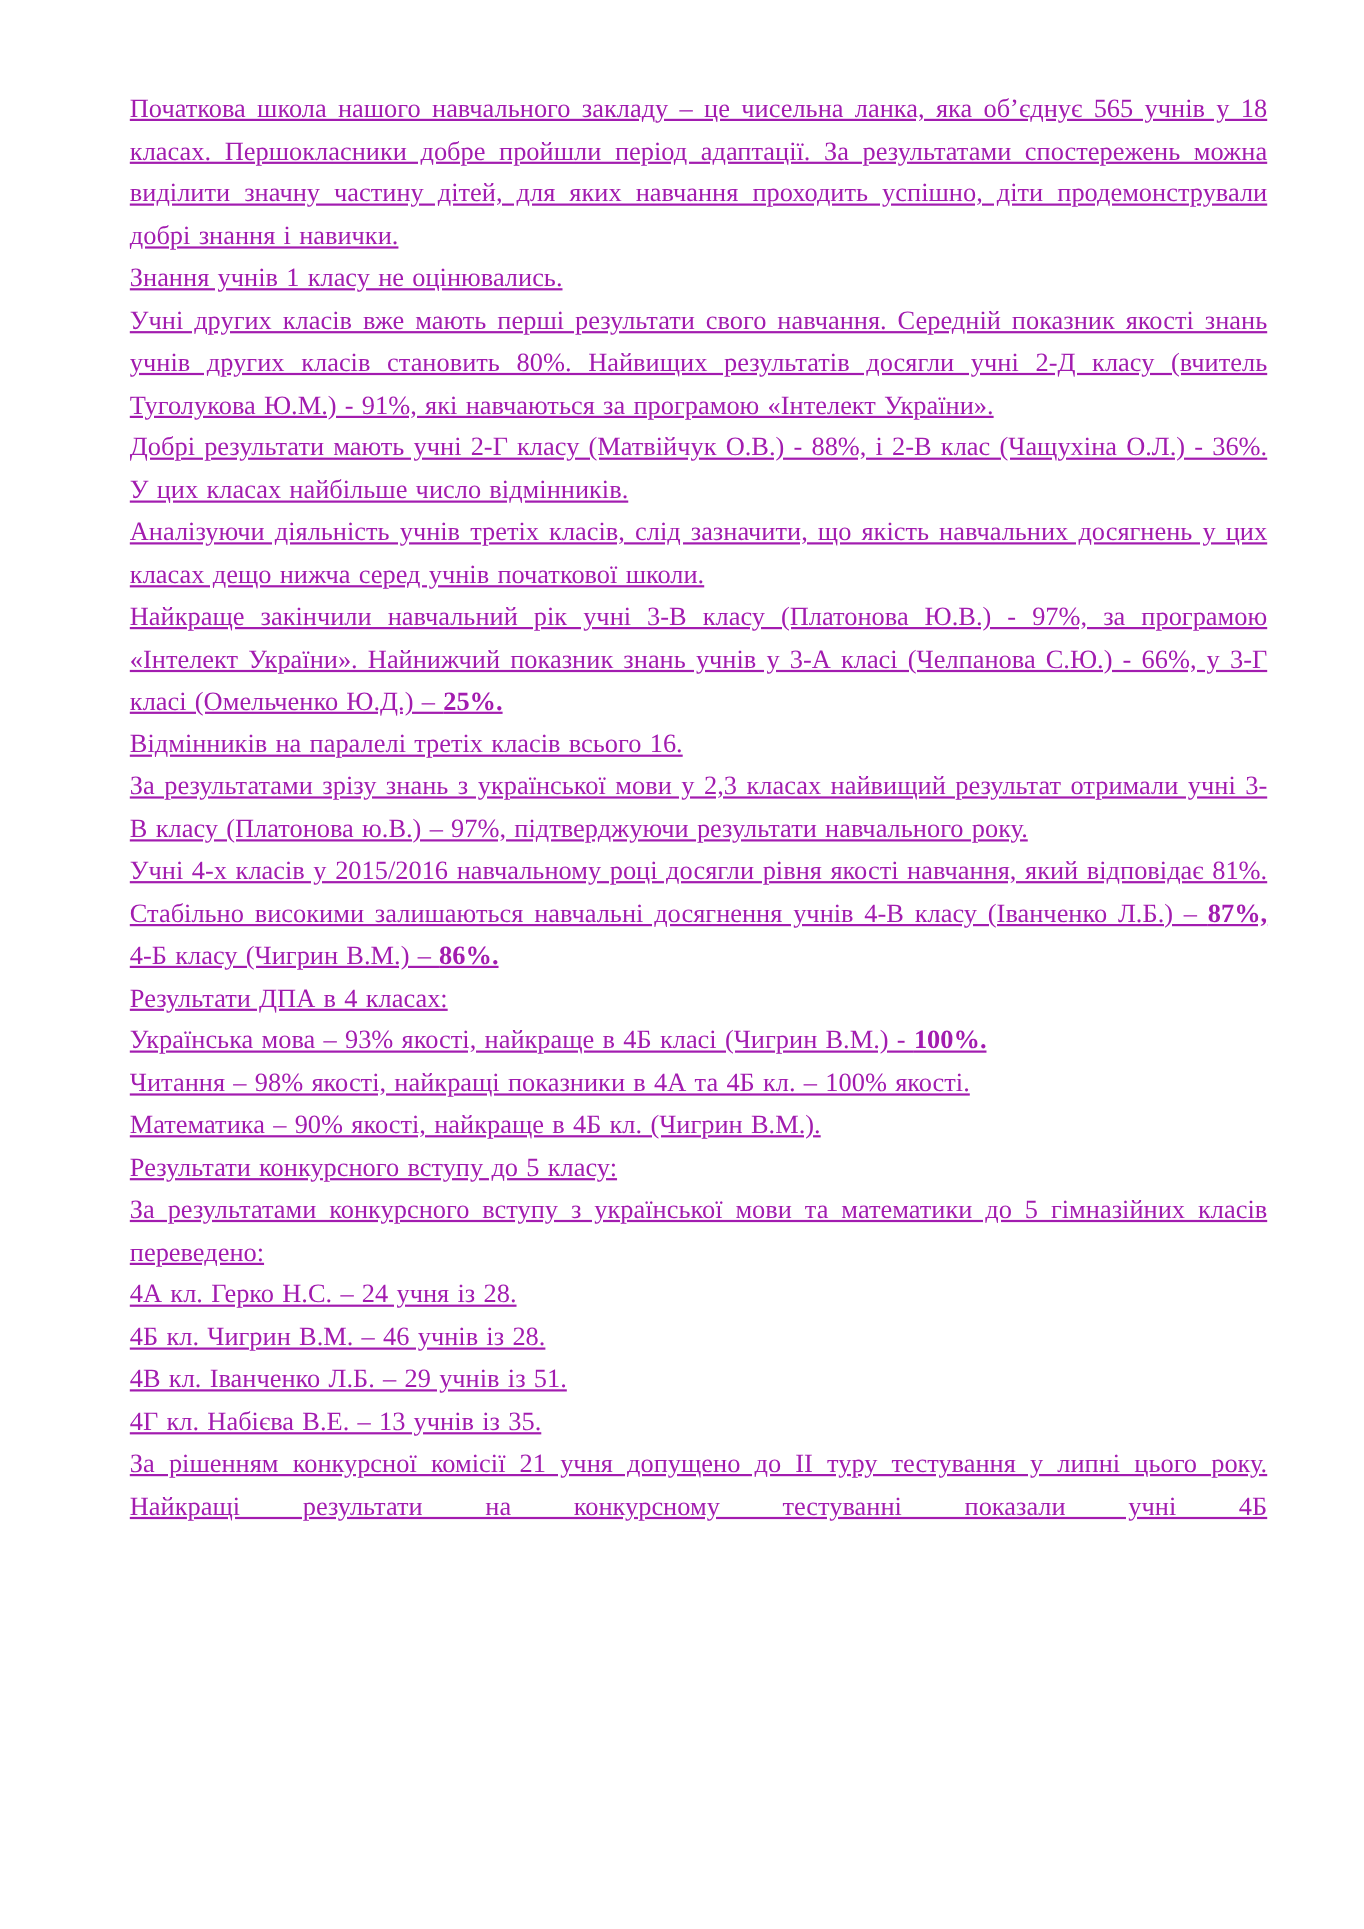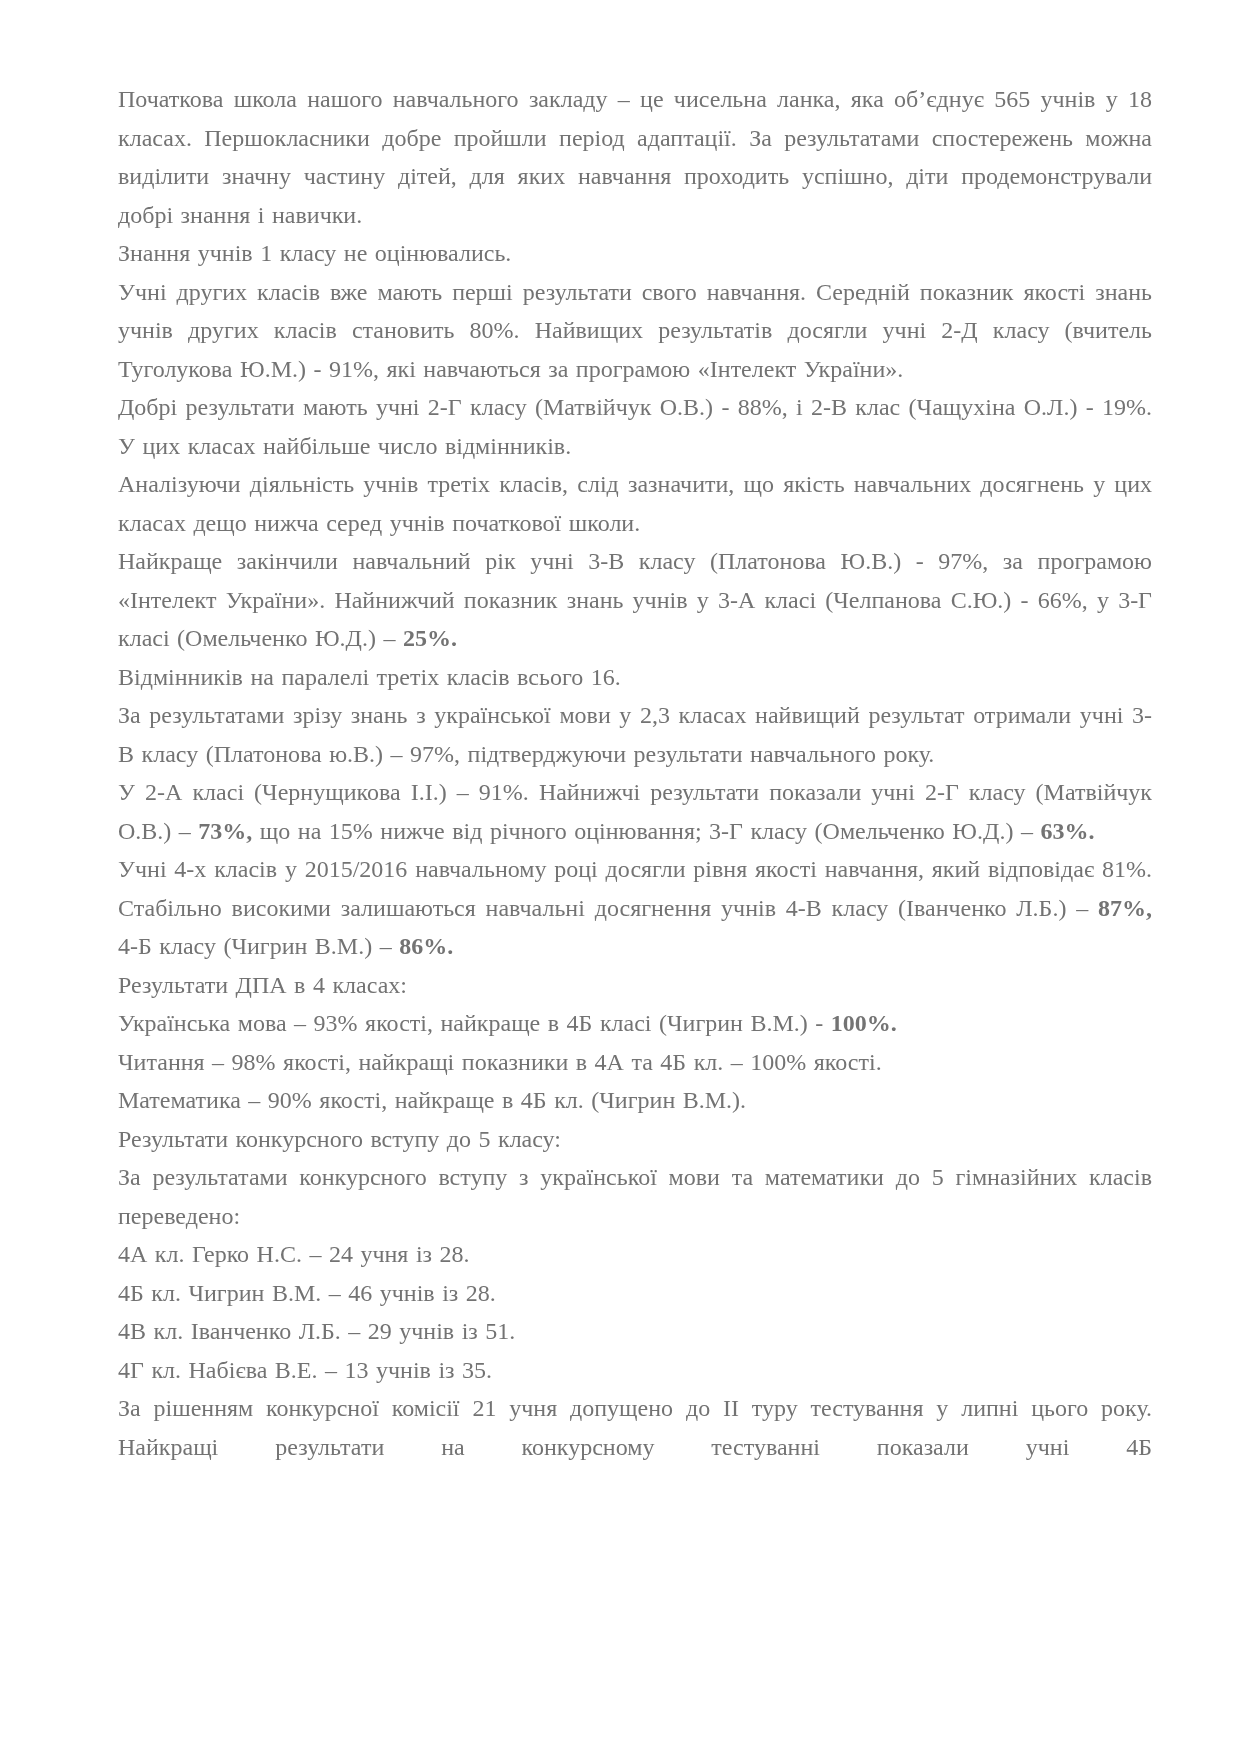--- a/index.html
+++ b/index.html
@@ -18,46 +18,46 @@
   }
   .doc-body {
     width: 1034px;
   }
   .doc-body p {
     margin: 0;
     padding: 0;
     font-family: "Liberation Serif", "DejaVu Serif", serif;
     font-size: 24px;
     line-height: 38.5px;
-    color: #737373;
+    color: #a21caf;
     text-align: justify;
     text-align-last: left;
     word-spacing: 1.5px;
+    text-decoration: underline;
   }
   .doc-body p.justify-last {
     text-align-last: justify;
   }
   .doc-body b {
     font-weight: bold;
   }
 </style>
 </head>
 <body>
 
 <div class="page">
   <div class="doc-body" id="doc-body">
       <p><span>Початкова школа нашого навчального закладу – це чисельна ланка, яка об’єднує 565 учнів у 18 класах. Першокласники добре пройшли період адаптації. За результатами спостережень можна виділити значну частину дітей, для яких навчання проходить успішно, діти продемонстрували добрі знання і навички.</span></p>
       <p><span>Знання учнів 1 класу не оцінювались.</span></p>
       <p><span>Учні других класів вже мають перші результати свого навчання. Середній показник якості знань учнів других класів становить 80%. Найвищих результатів досягли учні 2-Д класу (вчитель Туголукова Ю.М.) - 91%, які навчаються за програмою «Інтелект України».</span></p>
-      <p><span>Добрі результати мають учні 2-Г класу (Матвійчук О.В.) - 88%, і 2-В клас (Чащухіна О.Л.) - 19%. У цих класах найбільше число відмінників.</span></p>
+      <p><span>Добрі результати мають учні 2-Г класу (Матвійчук О.В.) - 88%, і 2-В клас (Чащухіна О.Л.) - 36%. У цих класах найбільше число відмінників.</span></p>
       <p><span>Аналізуючи діяльність учнів третіх класів, слід зазначити, що якість навчальних досягнень у цих класах дещо нижча серед учнів початкової школи.</span></p>
       <p><span>Найкраще закінчили навчальний  рік учні 3-В класу (Платонова Ю.В.) - 97%, за програмою «Інтелект України». Найнижчий показник знань учнів у 3-А класі (Челпанова С.Ю.) - 66%, у 3-Г класі (Омельченко Ю.Д.) – </span><b>25%.</b></p>
       <p><span>Відмінників на паралелі третіх класів всього 16.</span></p>
       <p><span>За результатами зрізу знань з української мови у 2,3 класах найвищий результат отримали учні 3-В класу (Платонова ю.В.) – 97%, підтверджуючи результати навчального року.</span></p>
-      <p><span>У 2-А класі (Чернущикова І.І.) – 91%. Найнижчі результати показали учні 2-Г класу (Матвійчук О.В.) – </span><b>73%,</b><span> що на 15% нижче від річного оцінювання; 3-Г класу (Омельченко Ю.Д.) – </span><b>63%.</b></p>
       <p><span>Учні 4-х класів у 2015/2016 навчальному році досягли рівня якості навчання, який відповідає 81%. Стабільно високими залишаються навчальні досягнення учнів 4-В класу (Іванченко Л.Б.) – </span><b>87%,</b><span> 4-Б класу (Чигрин В.М.) – </span><b>86%.</b></p>
       <p><span>Результати ДПА в 4 класах:</span></p>
       <p><span>Українська мова – 93% якості, найкраще в 4Б класі (Чигрин В.М.) - </span><b>100%.</b></p>
       <p><span>Читання – 98% якості, найкращі показники в 4А та 4Б кл. – 100% якості.</span></p>
       <p><span>Математика – 90% якості, найкраще в 4Б кл. (Чигрин В.М.).</span></p>
       <p><span>Результати конкурсного вступу до 5 класу:</span></p>
       <p><span>За результатами конкурсного вступу з української мови та математики до 5 гімназійних класів переведено:</span></p>
       <p><span>4А кл. Герко Н.С. – 24 учня із 28.</span></p>
       <p><span>4Б кл. Чигрин В.М. – 46 учнів із 28.</span></p>
       <p><span>4В кл. Іванченко Л.Б. – 29 учнів із 51.</span></p>

